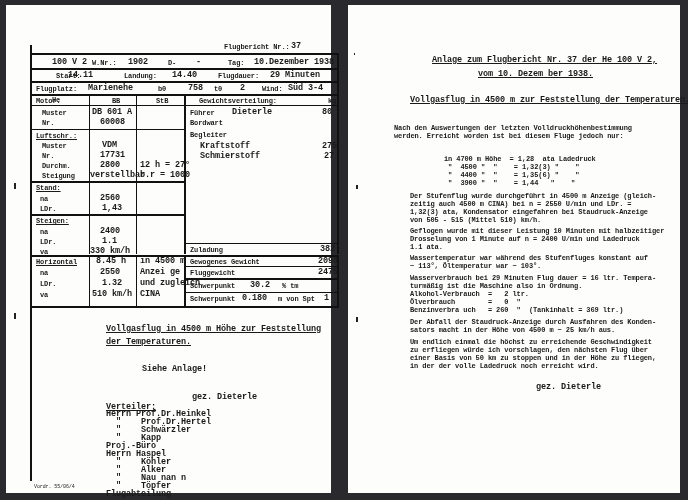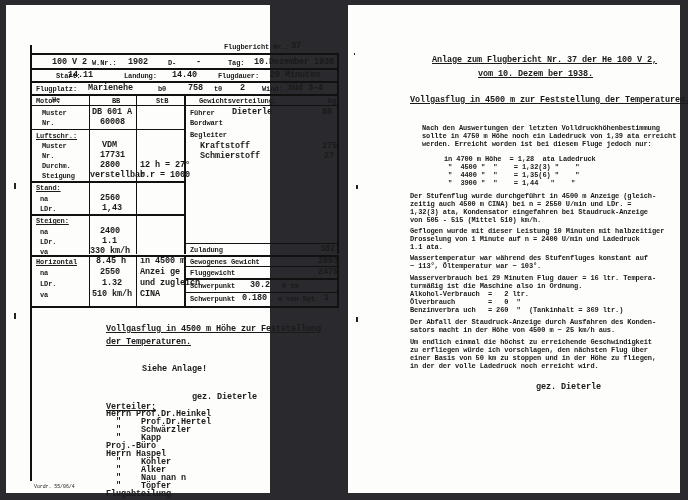--- a/index.html
+++ b/index.html
@@ -1,18 +1,18 @@
 <!DOCTYPE html>
 <html><head>
 <meta charset="utf-8">
 <style>
   html,body{margin:0;padding:0;}
   body{width:688px;height:500px;background:#2a2a2e;position:relative;overflow:hidden;font-family:"Liberation Mono","DejaVu Sans Mono",monospace;color:#1a1a1a;}
   .page{position:absolute;background:#fdfdfc;}
-  #p1{left:6px;top:5px;width:264px;height:488px;}
+  #p1{left:6px;top:5px;width:325px;height:488px;}
   #p2{left:348px;top:5px;width:332px;height:488px;}
   .t{position:absolute;white-space:pre;font-size:7px;line-height:8px;font-weight:bold;letter-spacing:-0.1px;}
   .tb{font-size:8.5px;}
   .u{text-decoration:underline;}
   .hl{position:absolute;background:#111;height:1px;}
   .vl{position:absolute;background:#111;width:1px;}
   .thick{height:2px;}
   .thickv{width:2px;}
   .mark{position:absolute;background:#222;}
 </style>
@@ -181,23 +181,22 @@
 
 <div class="page" id="p2">
   <div class="mark" style="left:6px;top:48px;width:1px;height:2px;"></div>
   <div class="mark" style="left:8px;top:180px;width:2px;height:4px;"></div>
   <div class="mark" style="left:8px;top:312px;width:2px;height:5px;"></div>
 
   <span class="t tb u" style="left:84px;top:51px;">Anlage zum Flugbericht Nr. 37 der He 100 V 2,</span>
   <span class="t tb u" style="left:130px;top:65px;">vom 10. Dezem ber 1938.</span>
   <span class="t tb u" style="left:62px;top:91px;">Vollgasflug in 4500 m zur Feststellung der Temperaturen.</span>
 
-  <div style="position:absolute;left:74px;top:119px;">
+  <div style="position:absolute;left:46px;top:119px;">
     <div class="t" style="position:relative;">Nach den Auswertungen der letzten Volldruckhöhenbestimmung</div>
-    <div class="t" style="position:relative;">sollte in 4750 m Höhe noch ein Ladedruck von 1,39 ata erreicht</div>
     <div class="t" style="position:relative;">werden. Erreicht worden ist bei diesem Fluge jedoch nur:</div>
   </div>
 
   <div style="position:absolute;left:96px;top:150px;">
     <div class="t" style="position:relative;">in 4700 m Höhe  = 1,28  ata Ladedruck</div>
     <div class="t" style="position:relative;"> "  4500 "  "    = 1,32(3) "    "</div>
     <div class="t" style="position:relative;"> "  4400 "  "    = 1,35(6) "    "</div>
     <div class="t" style="position:relative;"> "  3900 "  "    = 1,44   "    "</div>
   </div>
 

